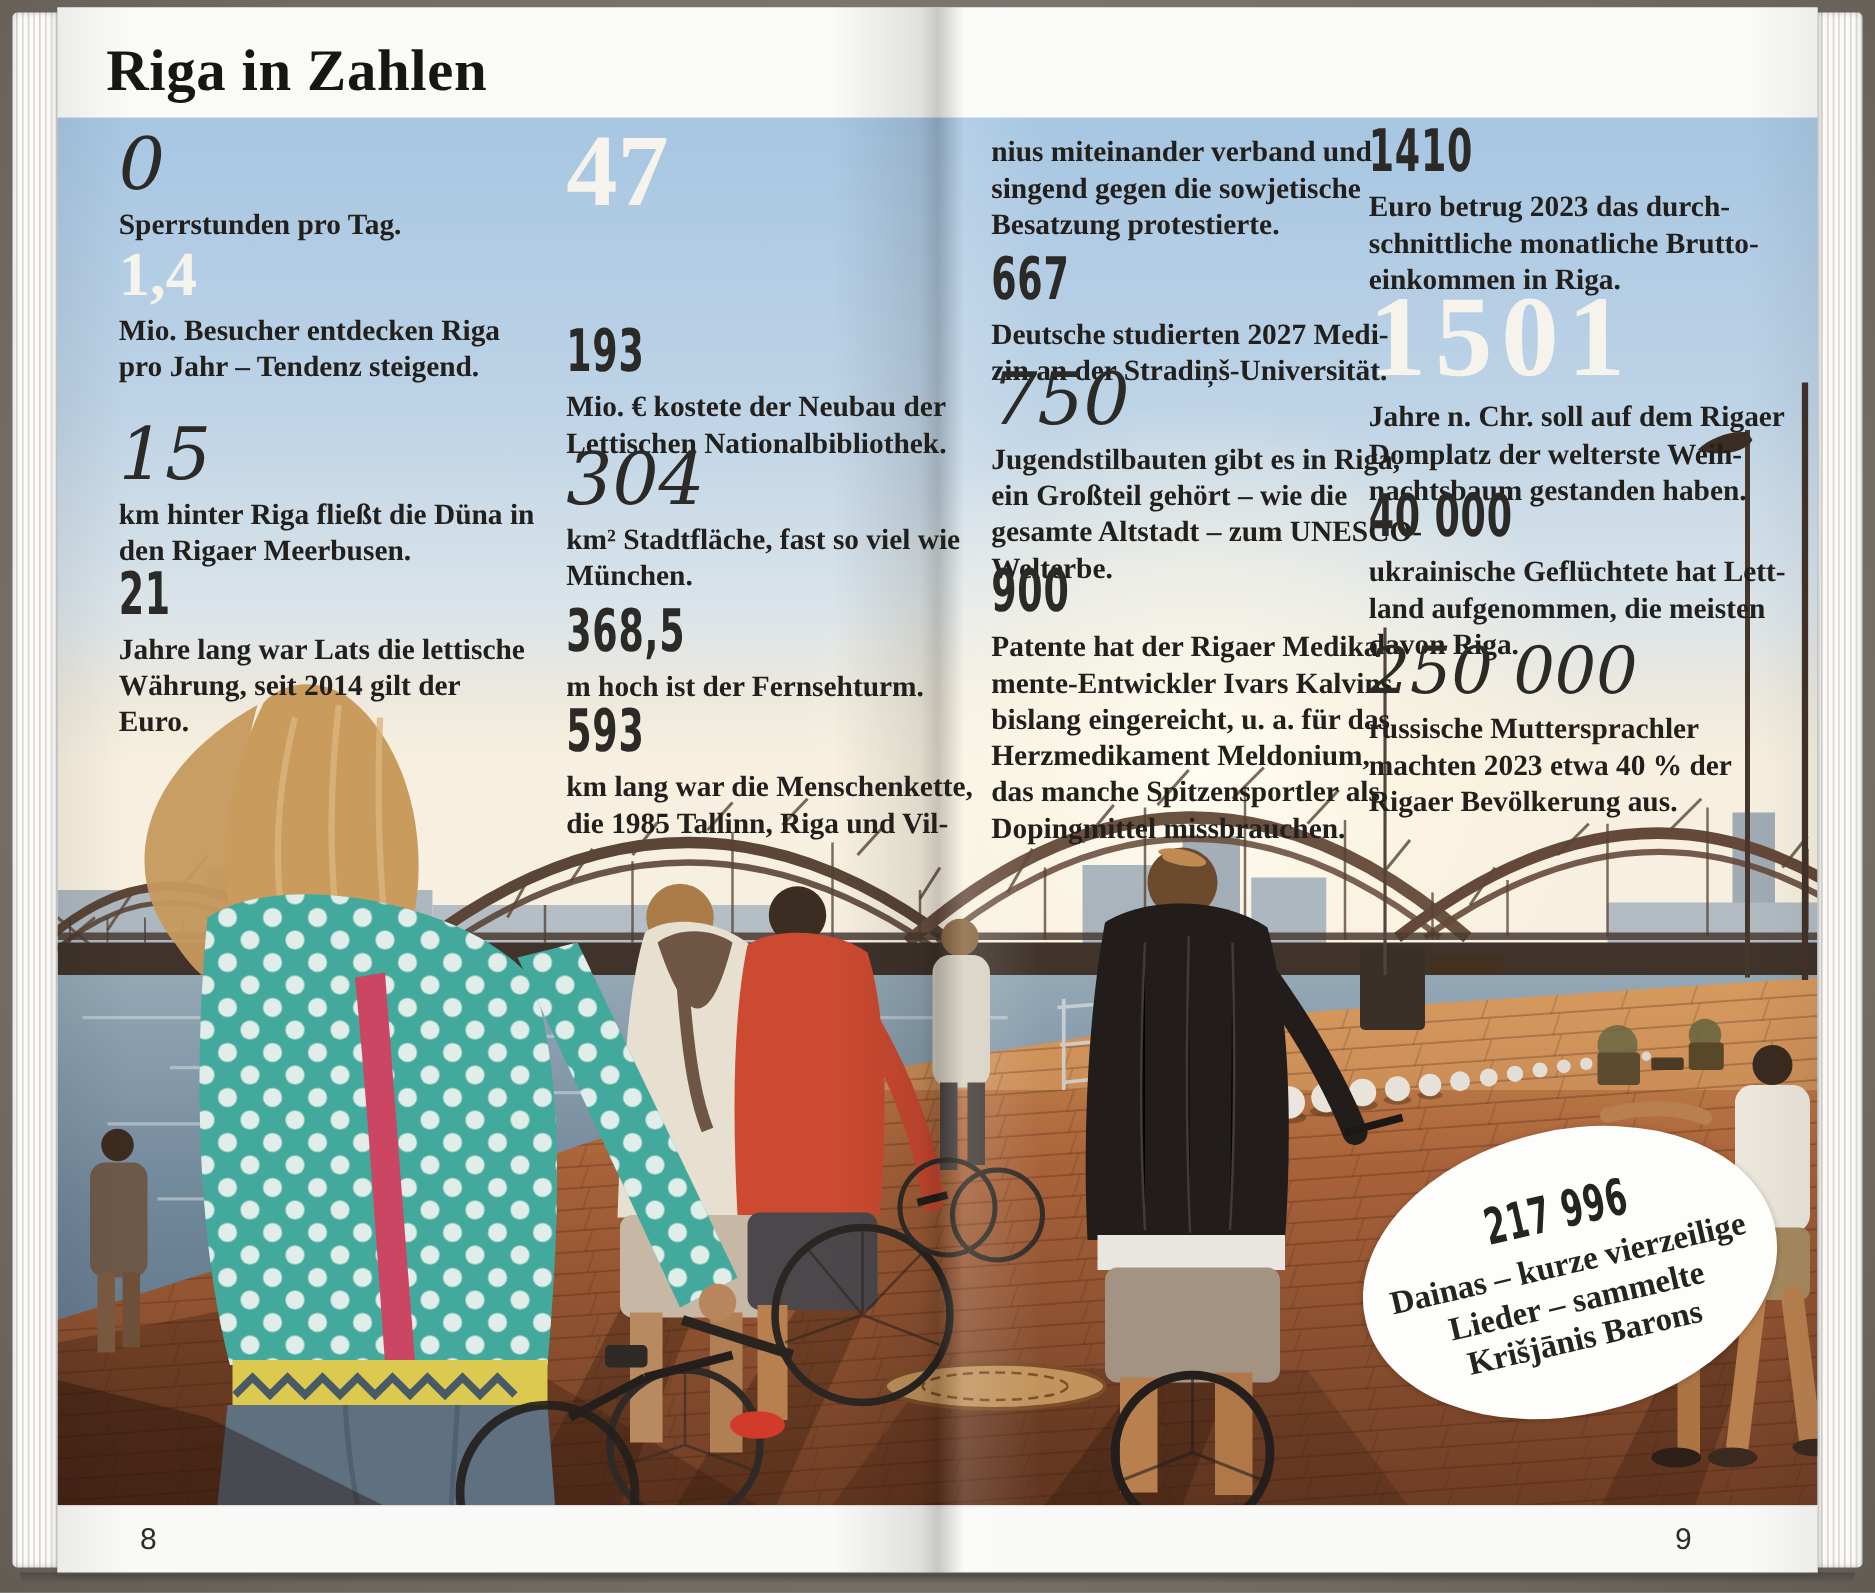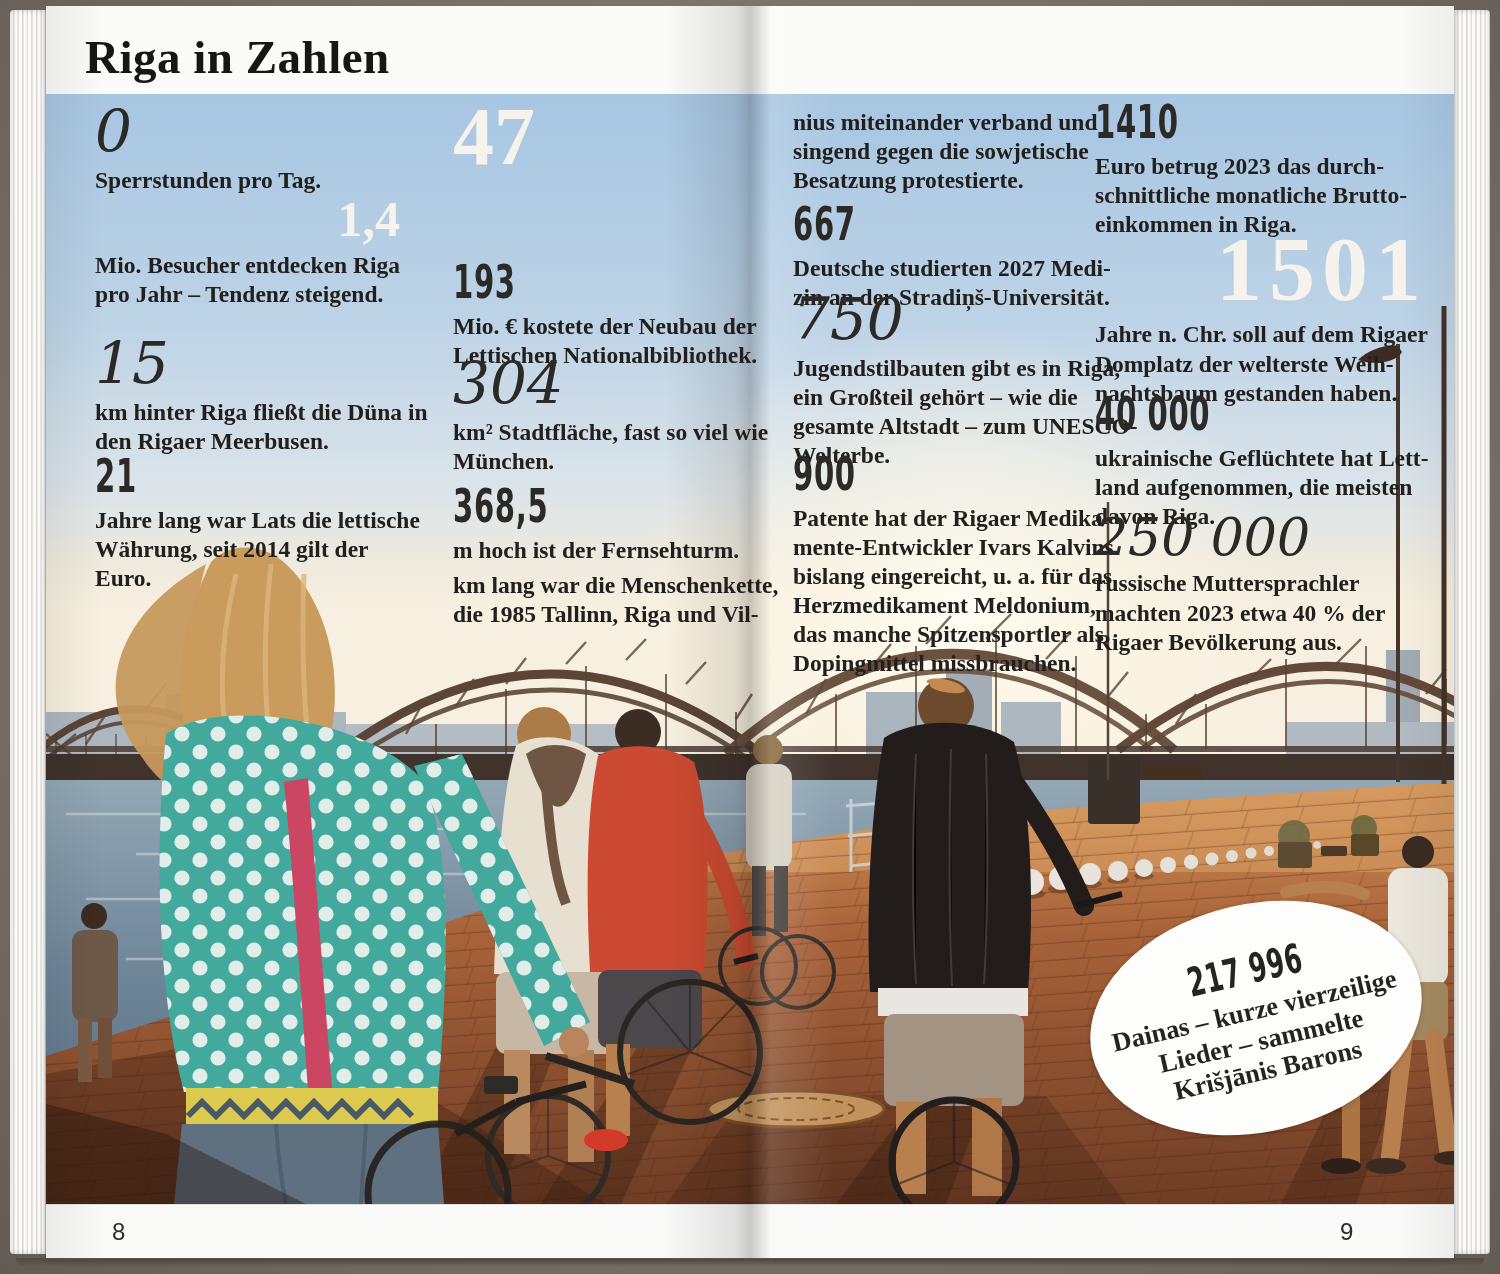--- a/index.html
+++ b/index.html
@@ -32,21 +32,21 @@
   .title{position:absolute;left:75px;top:24px;font-size:47px;font-weight:600;color:#161614;
          letter-spacing:.5px;}
   .folio{position:absolute;top:1212px;font-size:24px;color:#2e2d2b;
          font-family:"Liberation Sans",sans-serif;}
   .folio.l{left:102px;} .folio.r{left:1330px;}
   
   .overlay{position:absolute;left:10px;top:6px;width:1480px;height:1252px;pointer-events:none;}
   .stat-item{position:absolute;}
   .stat-num{line-height:.95;color:#2b2a27;}
   .stat-num.n-italic{font-family:"DejaVu Serif",serif;font-style:italic;font-size:58px;}
-  .stat-num.n-white{font-family:"Liberation Serif",serif;font-weight:700;font-size:76px;color:#f5f3ec;text-align:right;}
+  .stat-num.n-white{font-family:"Liberation Serif",serif;font-weight:700;font-size:76px;color:#f5f3ec;}
   .stat-num.n-cond{font-family:"DejaVu Sans",sans-serif;font-weight:600;font-size:47px;}
   .stat-num.n-cond .sq{display:inline-block;transform:scaleX(.62);transform-origin:0 62%;
          letter-spacing:1px;}
   .stat-label{margin-top:7px;font-size:23.5px;font-weight:700;color:#22201d;line-height:1.24;
          white-space:pre-line;font-family:"Liberation Serif",serif;}
   
   .c1-i0{left:85px;top:98px;}  .c1-i1{left:85px;top:190px;} .c1-i2{left:85px;top:330px;}
   .c1-i3{left:85px;top:448px;}
   .c2-i0{left:443px;top:92px;} .c2-i1{left:443px;top:254px;} .c2-i2{left:443px;top:350px;}
   .c2-i3{left:443px;top:478px;} .c2-i4{left:443px;top:558px;}
@@ -380,20 +380,21 @@
           <div class="stat-item c2-i2">
             <div class="stat-num n-italic"><span class="sq">304</span></div>
             <div class="stat-label">km² Stadtfläche, fast so viel wie
 München.</div>
           </div>
           <div class="stat-item c2-i3">
             <div class="stat-num n-cond"><span class="sq">368,5</span></div>
             <div class="stat-label">m hoch ist der Fernsehturm.</div>
           </div>
           <div class="stat-item c2-i4">
+            <div class="stat-num n-cond"><span class="sq">593</span></div>
             <div class="stat-label">km lang war die Menschenkette,
 die 1985 Tallinn, Riga und Vil-</div>
           </div>
         </div>
         <div>
           <div class="stat-item c3-i0">
             <div class="stat-label">nius miteinander verband und
 singend gegen die sowjetische
 Besatzung protestierte.</div>
           </div>

